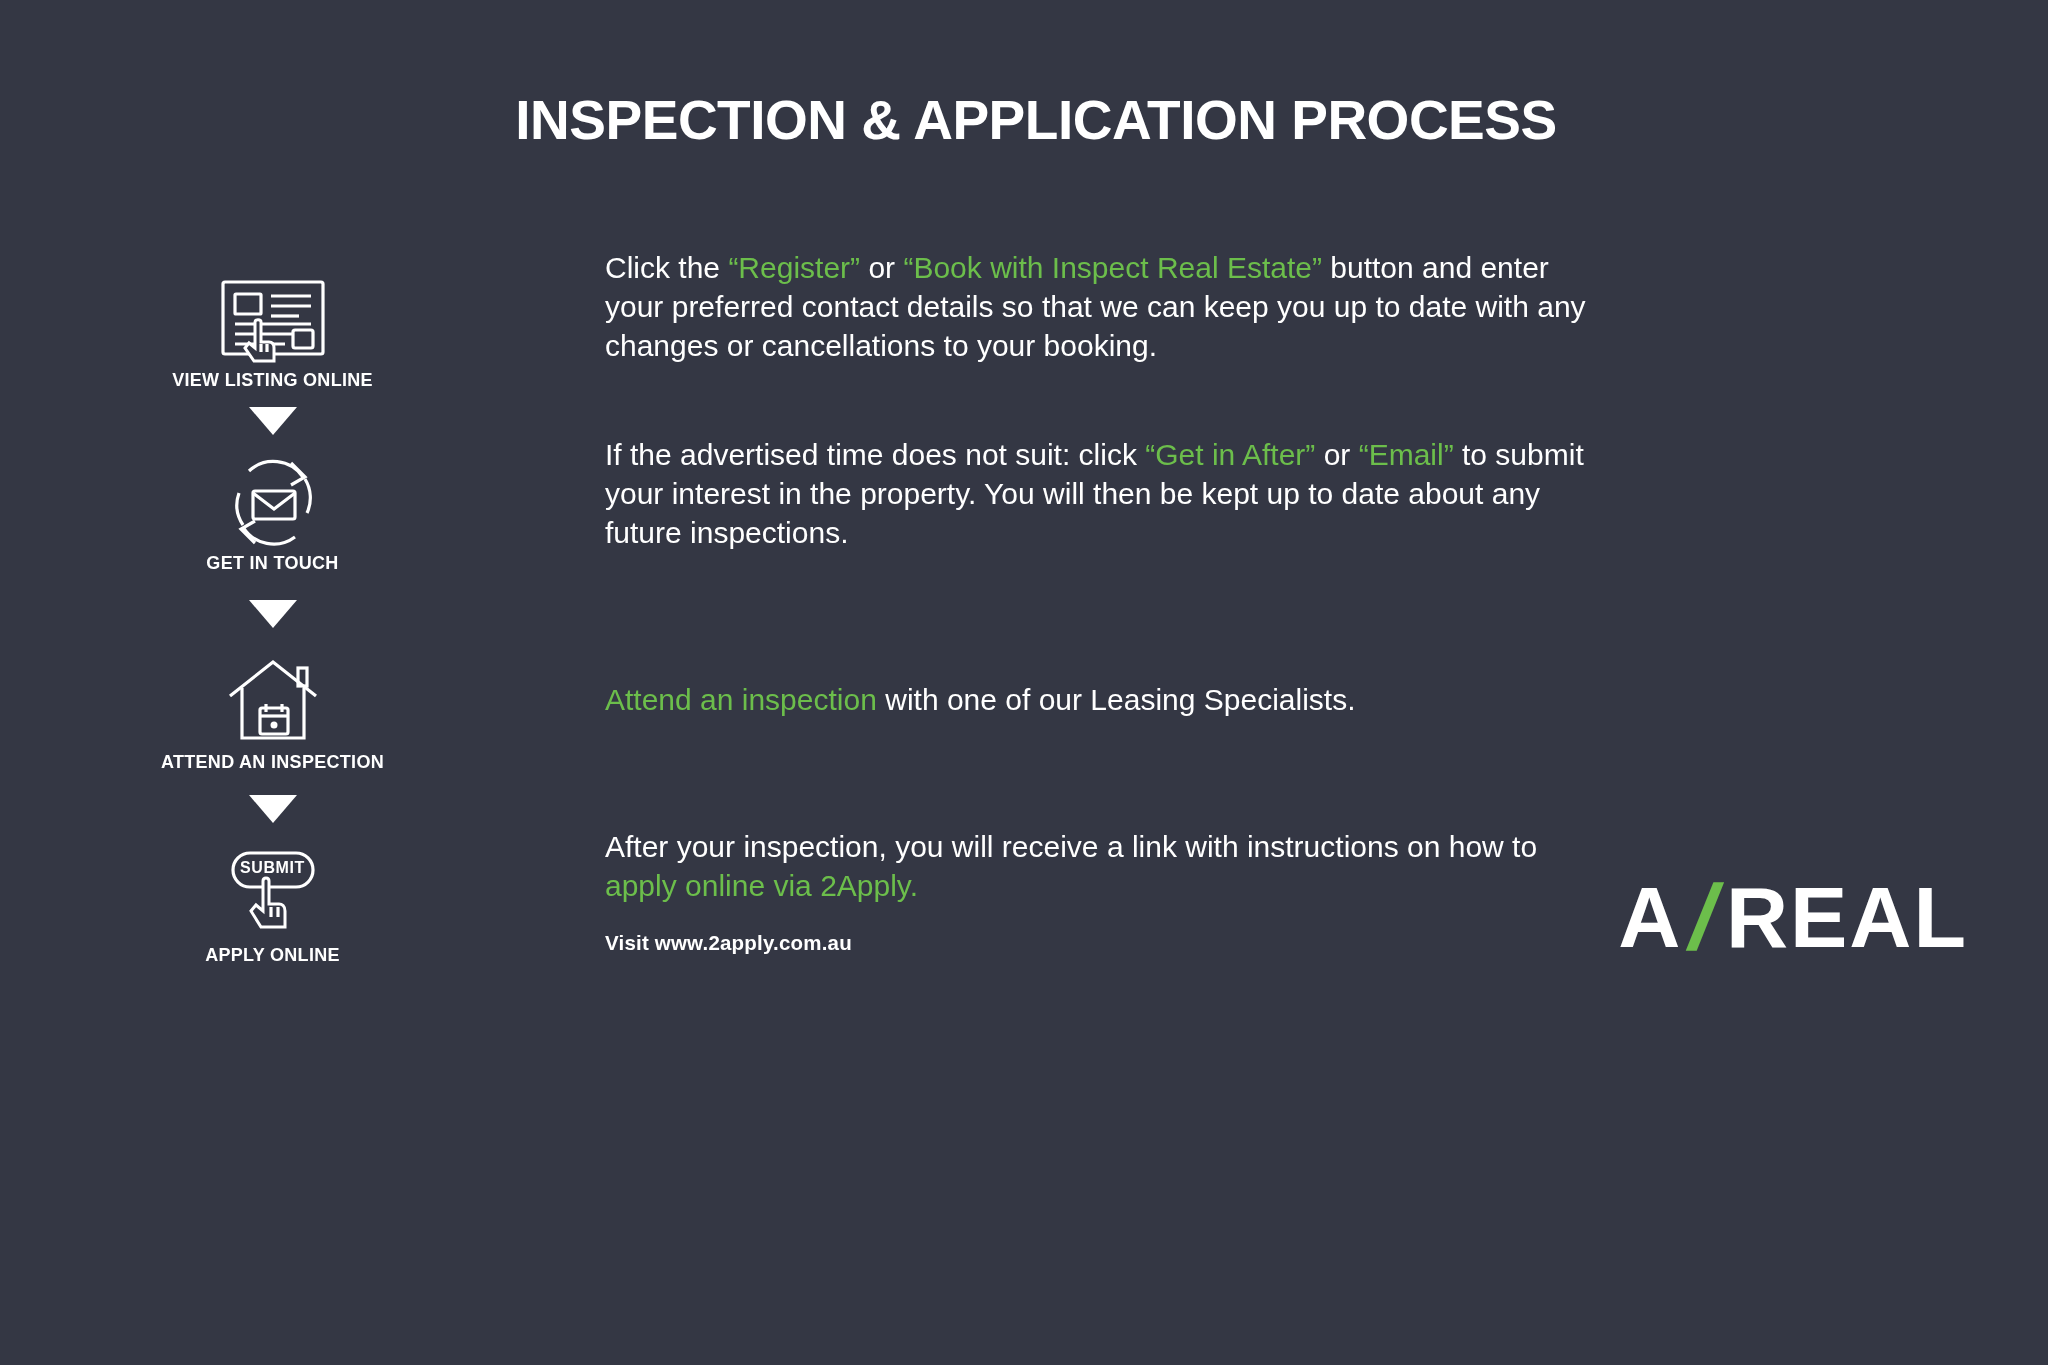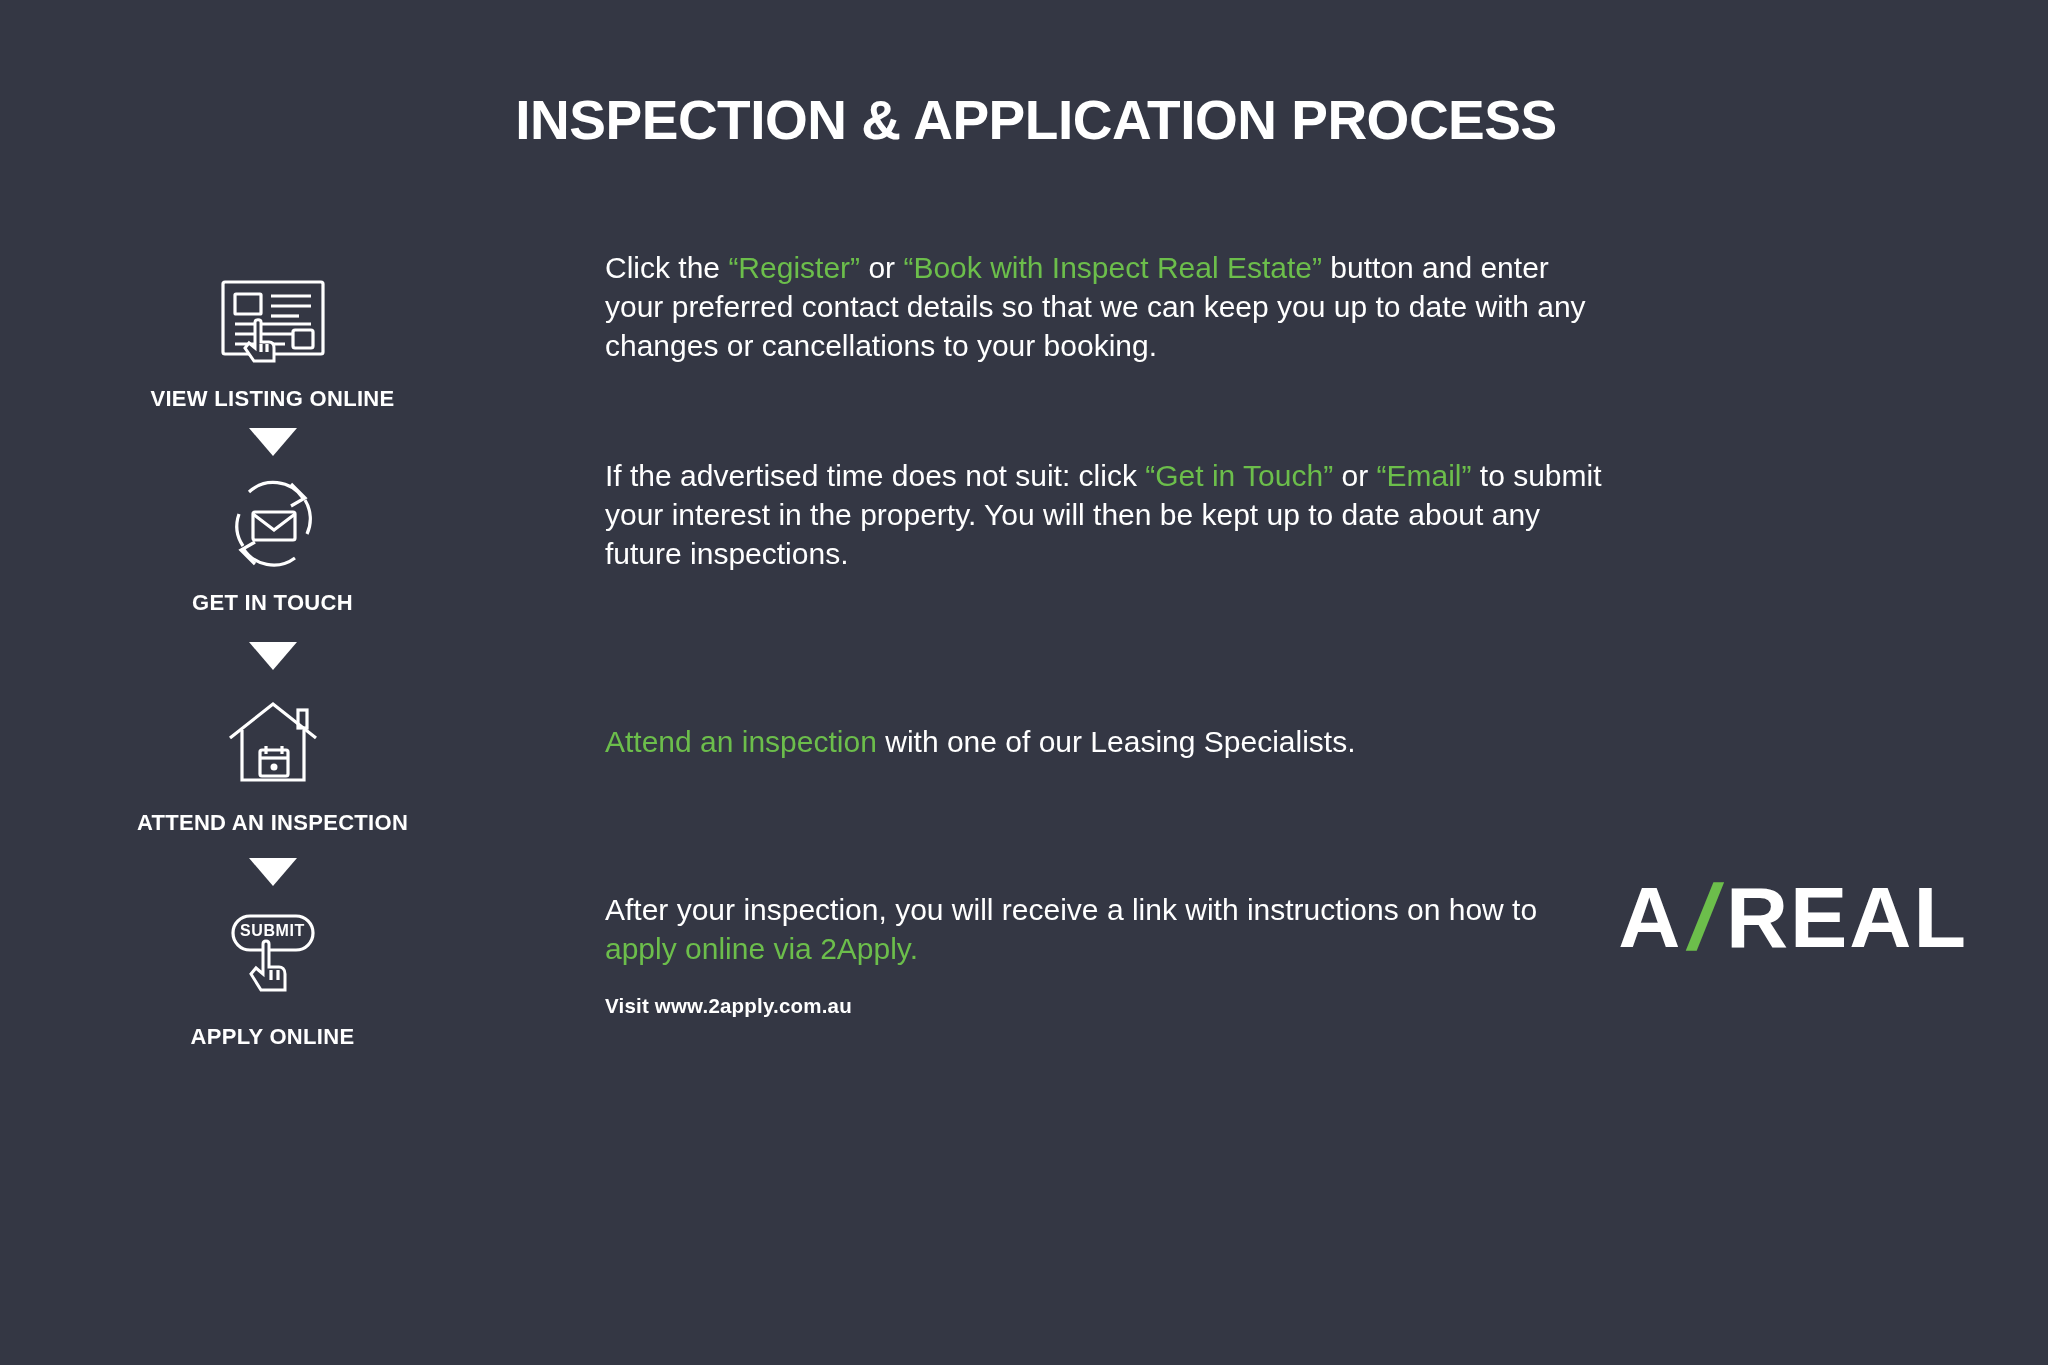--- a/index.html
+++ b/index.html
@@ -48,22 +48,21 @@
     flex-direction: column;
     align-items: center;
   }
   .icon-box {
     height: 100px;
     display: flex;
     align-items: center;
     justify-content: center;
   }
   .step-label {
-    margin-top: 16px;
-    font-size: 22px;
+    font-size: 18px;
     font-weight: bold;
     letter-spacing: 0.3px;
     text-align: center;
     white-space: nowrap;
   }
   .arrow {
     width: 545px;
     display: flex;
     justify-content: center;
   }
@@ -174,21 +173,21 @@
           <polyline points="70,10 84,24 70,32"></polyline>
           <polyline points="34,90 20,76 34,68"></polyline>
           <rect x="32" y="38" width="42" height="28" rx="2"></rect>
           <polyline points="32,40 53,56 74,40"></polyline>
         </svg>
       </div>
       <div class="step-label">GET IN TOUCH</div>
     </div>
     <div class="text-col">
       <div class="para t2">
-        <span>If the advertised time does not suit: click </span><span class="green">“Get in Touch”</span><span> or </span><span class="green">“Email”</span><span> to submit your interest in the property. You will then be kept up to date about any future inspections.</span>
+        <span>If the advertised time does not suit: click </span><span class="green">“Get in After”</span><span> or </span><span class="green">“Email”</span><span> to submit your interest in the property. You will then be kept up to date about any future inspections.</span>
       </div>
     </div>
   </div>
 
   <div class="arrow" id="arrow-2">
     <svg width="48" height="32" viewBox="0 0 48 32">
         <polygon points="0,2 48,2 24,30" fill="#ffffff"></polygon>
       </svg>
   </div>
 

